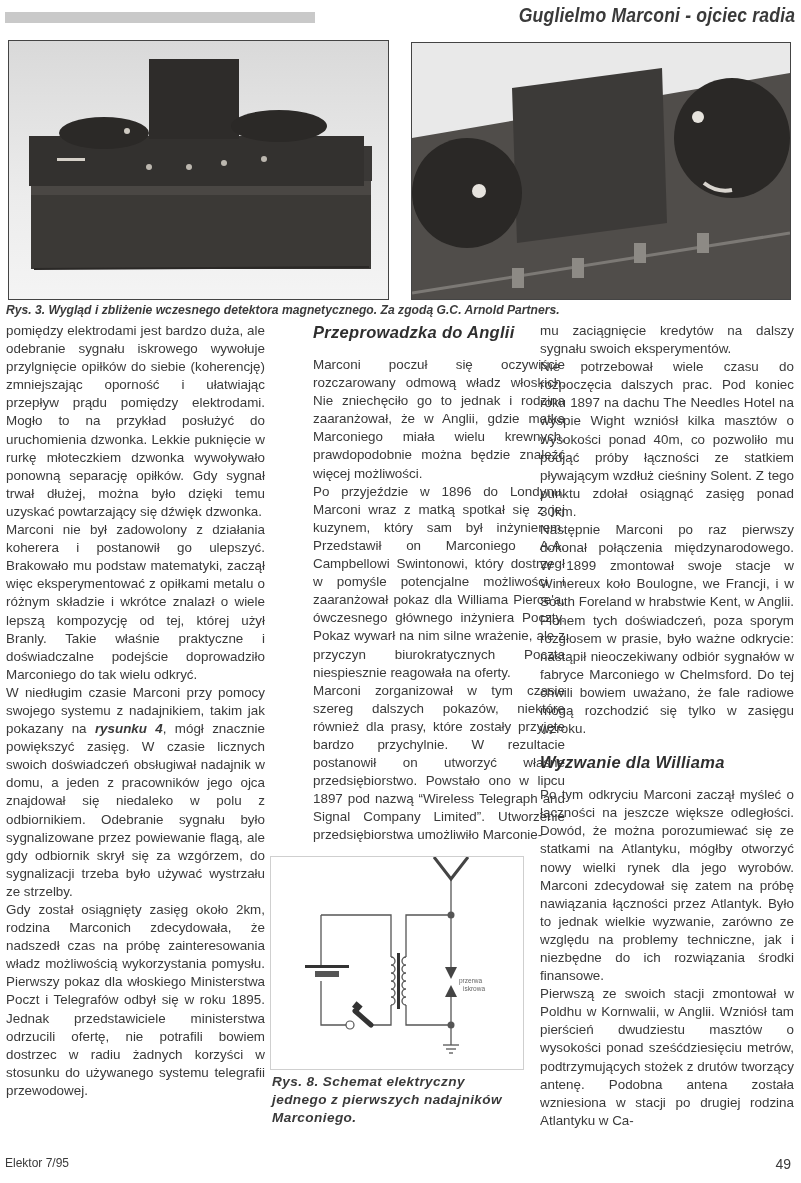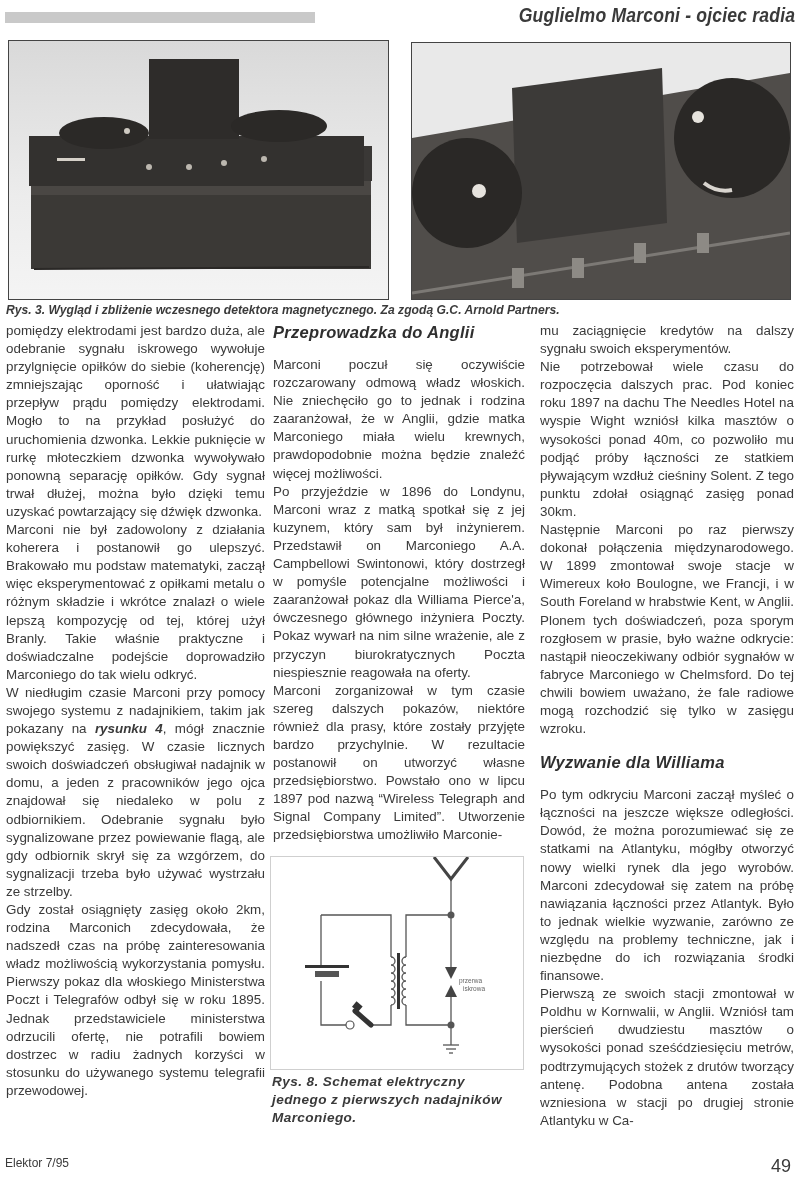--- a/index.html
+++ b/index.html
@@ -19,21 +19,21 @@
   .col-2 { left: 273px; width: 252px; }
   .col-3 { left: 540px; width: 254px; }
   .section-heading { font-size: 16.5px; font-weight: bold; font-style: italic; color: #2f2f2f; margin: 0 0 12px 0; line-height: 20px; letter-spacing: 0.3px; }
   .col-2 .section-heading { margin-top: 6px; margin-bottom: 14px; }
   .col-3 .section-heading { margin-top: 14px; margin-bottom: 14px; }
   .emph { font-weight: bold; font-style: italic; }
   .diagram-box { position: absolute; left: 270px; top: 856px; width: 252px; height: 212px; border: 1px solid #cfcfcf; background: #fff; }
   .fig-caption-4 { position: absolute; left: 272px; top: 1073px; width: 250px; font-size: 13.6px; line-height: 18px;
                    font-style: italic; font-weight: bold; color: #3a3a3a; letter-spacing: 0.4px; }
   .footer-left { position: absolute; left: 5px; top: 1156px; font-size: 12px; color: #3a3a3a; }
-  .footer-right { position: absolute; right: 10px; top: 1156px; font-size: 18px; color: #3a3a3a; }
+  .footer-right { position: absolute; right: 10px; top: 1156px; font-size: 14px; color: #3a3a3a; }
 </style>
 </head>
 <body>
 
 <div class="header-bar"></div>
 <div class="header-title">Guglielmo Marconi - ojciec radia</div>
 
 <div class="photo photo-left">
   <svg width="379" height="258" viewBox="0 0 379 258">
 
@@ -76,21 +76,21 @@
 
 <div class="fig-caption-top">Rys. 3. Wygląd i zbliżenie wczesnego detektora magnetycznego. Za zgodą G.C. Arnold Partners.</div>
 
 <div class="col col-1">
   <p>pomiędzy elektrodami jest bardzo duża, ale odebranie sygnału iskrowego wywołuje przylgnięcie opiłków do siebie (koherencję) zmniejszając oporność i ułatwiając przepływ prądu pomiędzy elektrodami. Mogło to na przykład posłużyć do uruchomienia dzwonka. Lekkie puknięcie w rurkę młoteczkiem dzwonka wywoływało ponowną separację opiłków. Gdy sygnał trwał dłużej, można było dzięki temu uzyskać powtarzający się dźwięk dzwonka.</p>
   <p>Marconi nie był zadowolony z działania koherera i postanowił go ulepszyć. Brakowało mu podstaw matematyki, zaczął więc eksperymentować z opiłkami metalu o różnym składzie i wkrótce znalazł o wiele lepszą kompozycję od tej, której użył Branly. Takie właśnie praktyczne i doświadczalne podejście doprowadziło Marconiego do tak wielu odkryć.</p>
   <p><span>W niedługim czasie Marconi przy pomocy swojego systemu z nadajnikiem, takim jak pokazany na </span><span class="emph">rysunku 4</span><span>, mógł znacznie powiększyć zasięg. W czasie licznych swoich doświadczeń obsługiwał nadajnik w domu, a jeden z pracowników jego ojca znajdował się niedaleko w polu z odbiornikiem. Odebranie sygnału było sygnalizowane przez powiewanie flagą, ale gdy odbiornik skrył się za wzgórzem, do sygnalizacji trzeba było używać wystrzału ze strzelby.</span></p>
   <p>Gdy został osiągnięty zasięg około 2km, rodzina Marconich zdecydowała, że nadszedł czas na próbę zainteresowania władz możliwością wykorzystania pomysłu. Pierwszy pokaz dla włoskiego Ministerstwa Poczt i Telegrafów odbył się w roku 1895. Jednak przedstawiciele ministerstwa odrzucili ofertę, nie potrafili bowiem dostrzec w radiu żadnych korzyści w stosunku do używanego systemu telegrafii przewodowej.</p>
 </div>
 
-<div class="col col-2" style="top:316px;">
+<div class="col col-2" style="top:316px;margin-left:40px;">
   <h2 class="section-heading">Przeprowadzka do Anglii</h2>
   <p>Marconi poczuł się oczywiście rozczarowany odmową władz włoskich. Nie zniechęciło go to jednak i rodzina zaaranżował, że w Anglii, gdzie matka Marconiego miała wielu krewnych, prawdopodobnie można będzie znaleźć więcej możliwości.</p>
   <p>Po przyjeździe w 1896 do Londynu, Marconi wraz z matką spotkał się z jej kuzynem, który sam był inżynierem. Przedstawił on Marconiego A.A. Campbellowi Swintonowi, który dostrzegł w pomyśle potencjalne możliwości i zaaranżował pokaz dla Williama Pierce'a, ówczesnego głównego inżyniera Poczty. Pokaz wywarł na nim silne wrażenie, ale z przyczyn biurokratycznych Poczta niespiesznie reagowała na oferty.</p>
   <p>Marconi zorganizował w tym czasie szereg dalszych pokazów, niektóre również dla prasy, które zostały przyjęte bardzo przychylnie. W rezultacie postanowił on utworzyć własne przedsiębiorstwo. Powstało ono w lipcu 1897 pod nazwą “Wireless Telegraph and Signal Company Limited”. Utworzenie przedsiębiorstwa umożliwiło Marconie-</p>
 </div>
 
 <div class="diagram-box">
   <svg width="252" height="212" viewBox="0 0 252 212">
     <g stroke="#555" stroke-width="1.3" fill="none">
 
@@ -143,17 +143,17 @@
   </svg>
 </div>
 <div class="fig-caption-4">Rys. 8. Schemat elektryczny jednego z pierwszych nadajników Marconiego.</div>
 
 <div class="col col-3">
   <p>mu zaciągnięcie kredytów na dalszy sygnału swoich eksperymentów.</p>
   <p>Nie potrzebował wiele czasu do rozpoczęcia dalszych prac. Pod koniec roku 1897 na dachu The Needles Hotel na wyspie Wight wzniósł kilka masztów o wysokości ponad 40m, co pozwoliło mu podjąć próby łączności ze statkiem pływającym wzdłuż cieśniny Solent. Z tego punktu zdołał osiągnąć zasięg ponad 30km.</p>
   <p>Następnie Marconi po raz pierwszy dokonał połączenia międzynarodowego. W 1899 zmontował swoje stacje w Wimereux koło Boulogne, we Francji, i w South Foreland w hrabstwie Kent, w Anglii. Plonem tych doświadczeń, poza sporym rozgłosem w prasie, było ważne odkrycie: nastąpił nieoczekiwany odbiór sygnałów w fabryce Marconiego w Chelmsford. Do tej chwili bowiem uważano, że fale radiowe mogą rozchodzić się tylko w zasięgu wzroku.</p>
   <h2 class="section-heading">Wyzwanie dla Williama</h2>
   <p>Po tym odkryciu Marconi zaczął myśleć o łączności na jeszcze większe odległości. Dowód, że można porozumiewać się ze statkami na Atlantyku, mógłby otworzyć nowy wielki rynek dla jego wyrobów. Marconi zdecydował się zatem na próbę nawiązania łączności przez Atlantyk. Było to jednak wielkie wyzwanie, zarówno ze względu na problemy techniczne, jak i niezbędne do ich rozwiązania środki finansowe.</p>
-  <p>Pierwszą ze swoich stacji zmontował w Poldhu w Kornwalii, w Anglii. Wzniósł tam pierścień dwudziestu masztów o wysokości ponad sześćdziesięciu metrów, podtrzymujących stożek z drutów tworzący antenę. Podobna antena została wzniesiona w stacji po drugiej stronie Atlantyku w Ca-</p>
+  <p>Pierwszą ze swoich stacji zmontował w Poldhu w Kornwalii, w Anglii. Wzniósł tam pierścień dwudziestu masztów o wysokości ponad sześćdziesięciu metrów, podtrzymujących stożek z drutów tworzący antenę. Podobna antena została wzniesiona w stacji po drugiej rodzina Atlantyku w Ca-</p>
 </div>
 
 <div class="footer-left">Elektor 7/95</div>
 <div class="footer-right">49</div>
 
 </body></html>

